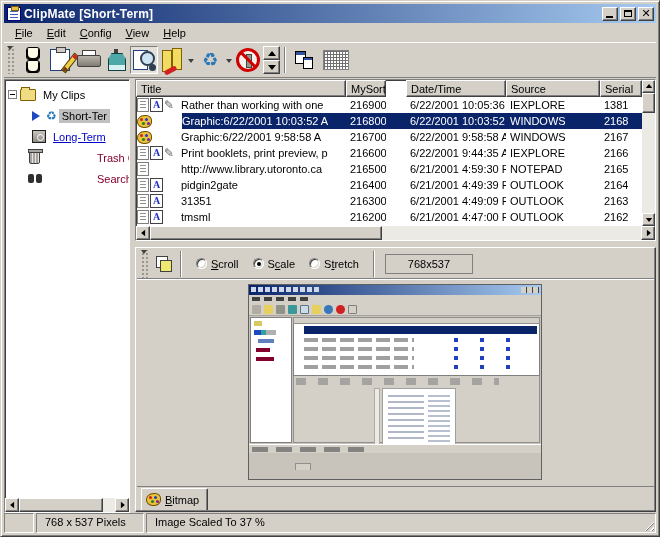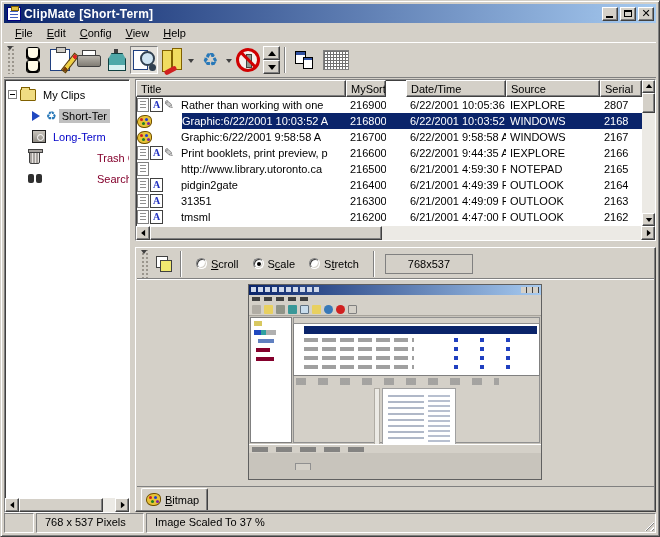--- a/index.html
+++ b/index.html
@@ -103,21 +103,21 @@
   .ic-grid { width:26px; height:20px; background:#fff; border:1px solid #808080;
     background-image:repeating-linear-gradient(to right,#707070 0 1px,transparent 1px 3px),
                      repeating-linear-gradient(to bottom,#707070 0 1px,transparent 1px 3px); }
 
   
   .tree-box { position:absolute; left:3px; top:78px; width:126px; height:434px; background:#fff; }
   .tree-inner { position:absolute; inset:0 0 14px 0; overflow:hidden; padding:4px 0 0 3px; }
   .titem { display:flex; align-items:center; height:21px; white-space:nowrap; }
   .tlabel { padding:1px 3px; }
   .tlabel.hl { background:#c0c0c0; }
-  .tlabel.link { color:#0000c8; }
+  .tlabel.link { color:#0000c8; text-decoration:underline; }
   .tlabel.maroon { color:#84002c; }
   .minusbox { width:9px; height:9px; border:1px solid #808080; background:#fff; position:relative; margin-right:3px; flex:0 0 auto; }
   .minusbox::before { content:""; position:absolute; left:1px; top:3px; width:5px; height:1px; background:#000; }
   .ic-folder { width:16px; height:12px; background:#f0dc82; border:1px solid #806000; border-radius:1px; position:relative; margin-right:4px; flex:0 0 auto; }
   .ic-folder::before { content:""; position:absolute; left:0; top:-3px; width:7px; height:2px; background:#f0dc82; border:1px solid #806000; border-bottom:none; }
   .ic-bluearrow { width:0; height:0; border:5px solid transparent; border-left:8px solid #2048c0; margin-right:1px; flex:0 0 auto; }
   .ic-recycle-sm { font-size:12px; line-height:12px; color:#2878b8; font-family:"DejaVu Sans",sans-serif; margin-right:2px; flex:0 0 auto; }
   .ic-safe { width:14px; height:13px; background:linear-gradient(#c8c4bc,#908c84); border:1px solid #202020; position:relative; margin-right:4px; flex:0 0 auto; }
   .ic-safe::before { content:""; position:absolute; left:4px; top:3px; width:5px; height:5px; border:1px solid #fff; border-radius:50%; }
   .ic-trash { width:11px; height:13px; background:repeating-linear-gradient(to right,#a8a4a0 0 2px,#e8e4e0 2px 3px); border:1px solid #404040; border-radius:0 0 2px 2px; position:relative; margin:0 6px 0 2px; flex:0 0 auto; }
@@ -384,21 +384,21 @@
             <span class="fmticons">
               <span class="fi fi-text"></span>
               <span class="fi fi-rtf">A</span>
               <span class="fi fi-html">✎</span>
             </span>
             <span class="ttext">Rather than working with one</span>
           </div>
         <div class="cell c-mysort">216900</div>
         <div class="cell c-datetime">6/22/2001 10:05:36</div>
         <div class="cell c-source">IEXPLORE</div>
-        <div class="cell c-serial">2807</div>
+        <div class="cell c-serial">1381</div>
       </div>
 
       <div class="lrow sel">
         <div class="cell c-title" style="width:46px;">
             <span class="fmticons">
               <span class="fi fi-palette"></span>
             </span>
           </div>
         <div class="rowrest">
           <div class="cell tpart" style="width:164px;"><span class="ttext">Graphic:6/22/2001 10:03:52 A</span></div>

